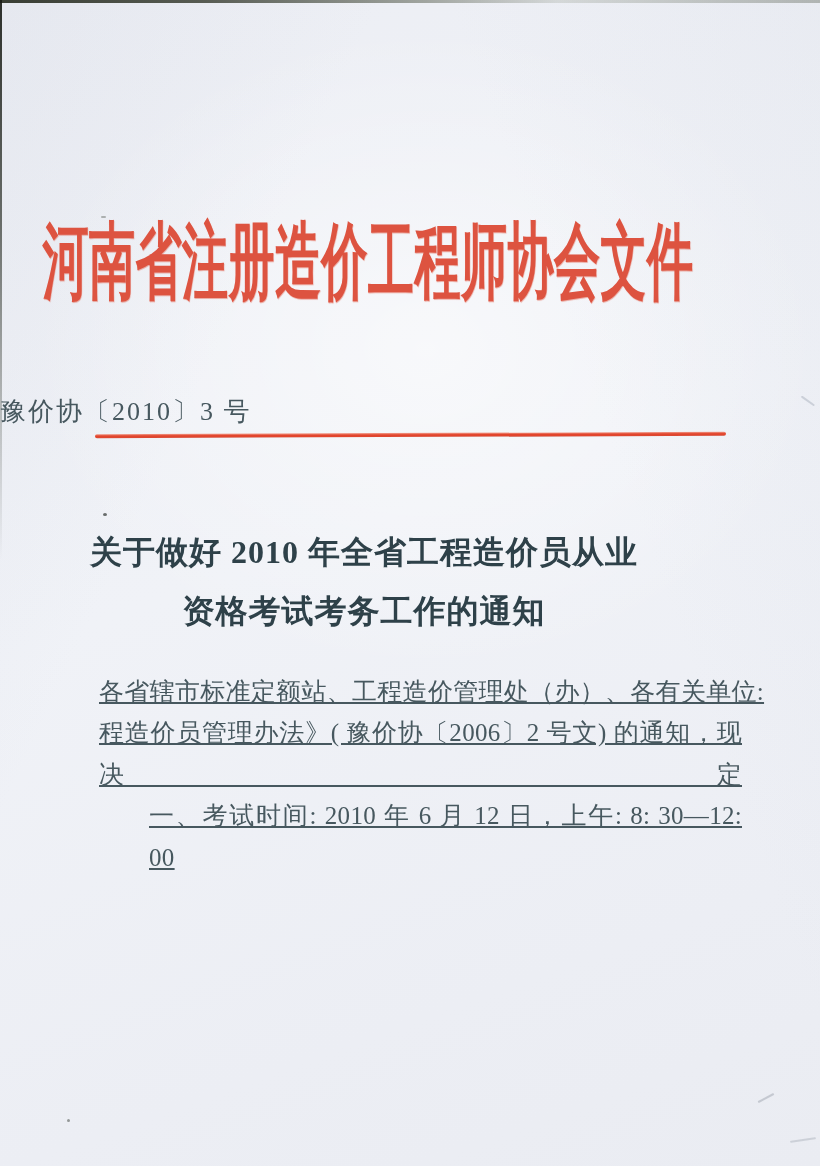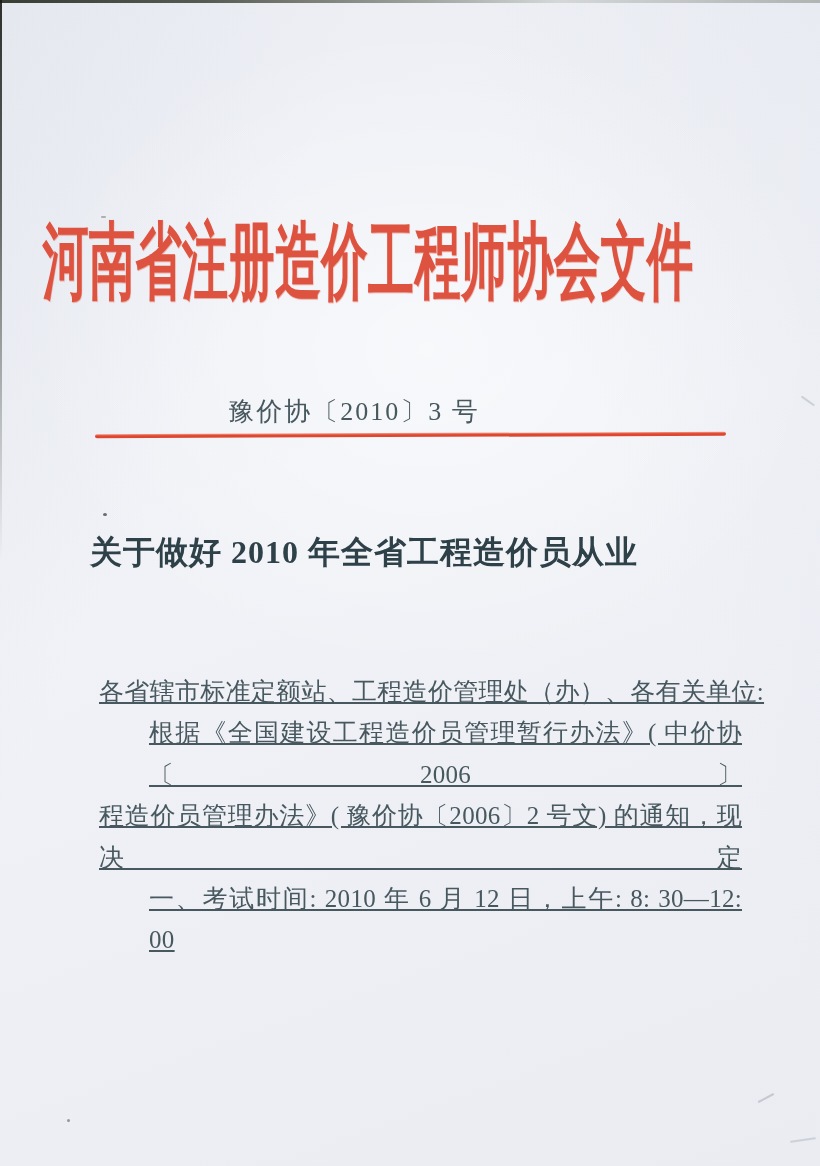--- a/index.html
+++ b/index.html
@@ -38,21 +38,21 @@
     font-weight: bold;
     font-size: 46px;
     letter-spacing: 0.5px;
     white-space: nowrap;
     transform: scaleY(1.82);
     transform-origin: center;
     text-shadow: 0.6px 0.4px 0.5px rgba(224,84,62,0.45);
   }
   .doc-number {
     position: absolute; top: 394px; left: 0; width: 708px;
-    text-align: center;
+    text-align: left;
     font-size: 26px;
     letter-spacing: 2px;
     white-space: nowrap;
   }
   .red-divider {
     position: absolute; top: 433px; left: 95px; width: 631px; height: 3.6px;
     transform: rotate(-0.22deg);
     border-radius: 2px;
   }
   .doc-title {
@@ -104,25 +104,25 @@
 <div class="letterhead">
   <span class="lh-text" style="color: rgb(221, 83, 64);">河南省注册造价工程师协会文件</span>
 </div>
 
 <div class="doc-number" style="color: rgb(71, 88, 95);">豫价协〔2010〕3 号</div>
 
 <div class="red-divider" style="background: linear-gradient(rgba(240, 140, 120, 0.85), rgb(226, 69, 45) 45%, rgb(226, 69, 45) 80%, rgba(200, 60, 40, 0.9));"></div>
 
 <div class="doc-title" style="color: rgb(46, 65, 73);">
   <div>关于做好 2010 年全省工程造价员从业</div>
+  <div>资格考试考务工作的通知</div>
 </div>
 
 <div class="document-body" style="color: rgb(71, 88, 95);">
   <div class="line">各省辖市标准定额站、工程造价管理处（办）、各有关单位:</div>
-  <div class="line indent fill">根据《全国建设工程造价员管理暂行办法》( 中价协〔2006〕</div>
   <div class="line fill">程造价员管理办法》( 豫价协〔2006〕2 号文) 的通知，现决定</div>
   <div class="line indent fill">一、考试时间: 2010 年 6 月 12 日，上午: 8: 30—12: 00</div>
 
 </div>
 
 <div class="speck speck-1"></div>
 <div class="speck speck-2"></div>
 <div class="speck speck-3"></div>
 <div class="smudge smudge-1"></div>
 <div class="smudge smudge-2"></div>

